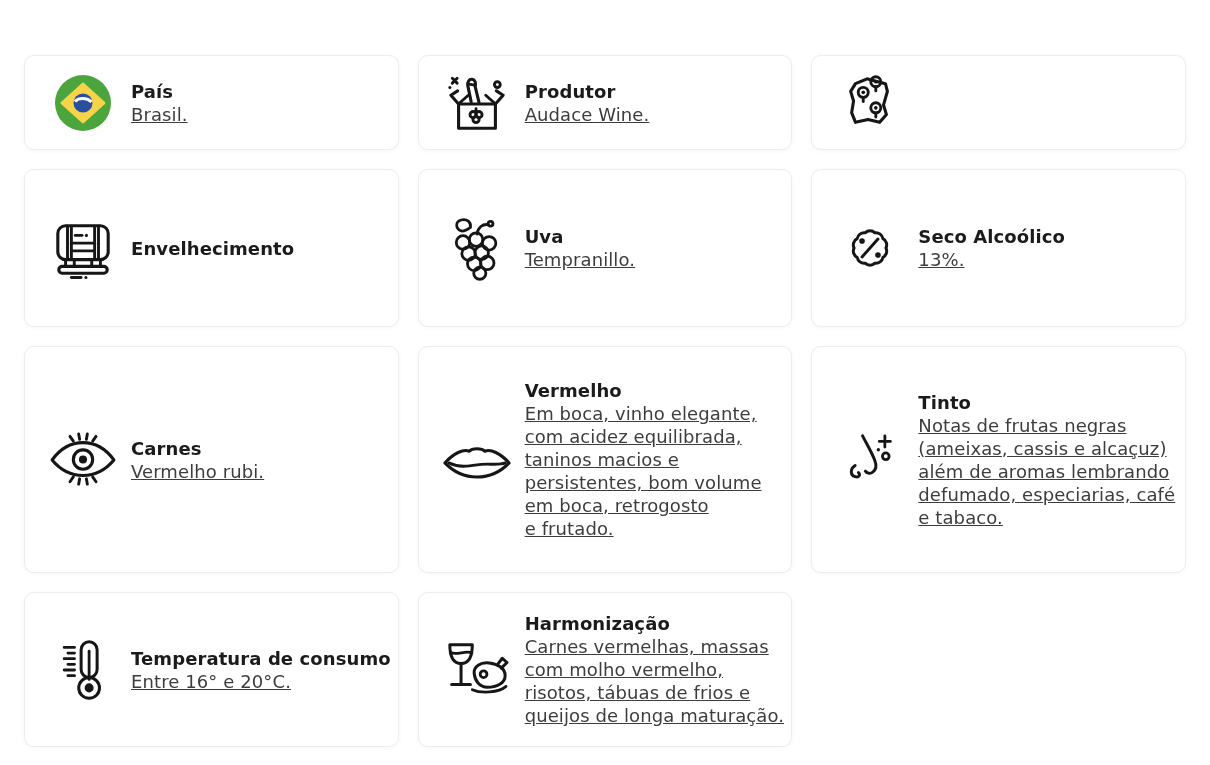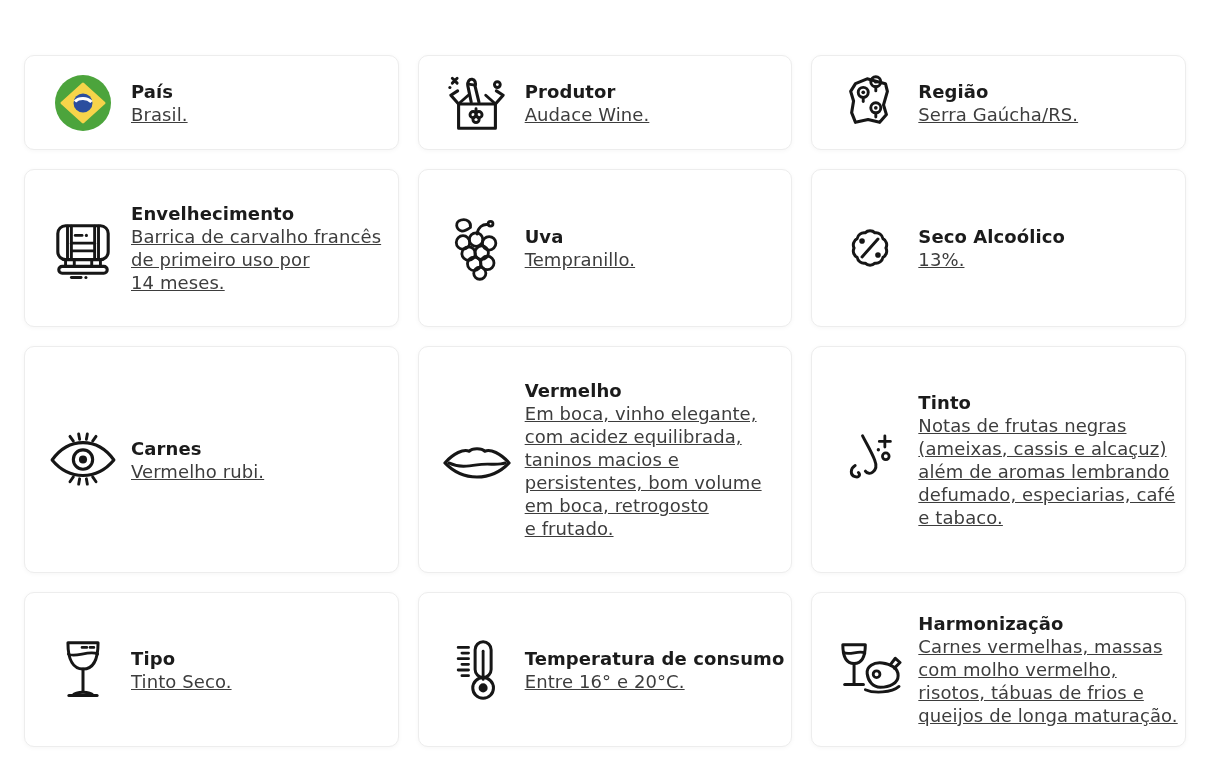--- a/index.html
+++ b/index.html
@@ -95,47 +95,40 @@
             <circle class="dot" cx="23" cy="21" r="1.9"></circle>
           <path class="ln2" d="M23,26.2 L23,30.5"></path>
           <circle class="ln2" cx="36" cy="10" r="5.2"></circle>
             <circle class="dot" cx="36" cy="10" r="1.9"></circle>
           <path class="ln2" d="M36,15.2 L36,19.5"></path>
           <circle class="ln2" cx="36" cy="37" r="5.2"></circle>
             <circle class="dot" cx="36" cy="37" r="1.9"></circle>
           <path class="ln2" d="M36,42.2 L36,46.5"></path>
         </svg>
       </div>
-      <div class="txt">
-        <div class="title">Região</div>
-        <div class="body">Serra Gaúcha/RS.</div>
-      </div>
     </div>
 
     <div class="card">
       <div class="icon-col">
         <svg width="62" height="64" viewBox="0 0 64 66">
           <rect class="ln" x="6" y="10" width="52" height="35" rx="8"></rect>
           <path class="ln2" d="M16,10.5 L16,44.5 M20,10.5 L20,44.5 M44,10.5 L44,44.5 M48,10.5 L48,44.5"></path>
           <path class="ln2" d="M24,20 L31,20"></path>
             <circle class="dot" cx="35.5" cy="20" r="1.6"></circle>
           <path class="ln2" d="M20,28 L44,28"></path>
           <path class="ln2" d="M20,36 L44,36"></path>
           <rect class="ln2" x="14" y="45" width="9" height="7"></rect>
           <rect class="ln2" x="41" y="45" width="9" height="7"></rect>
           <rect class="ln" x="7" y="52" width="50" height="7" rx="3.5"></rect>
           <path class="ln2" d="M20,63.5 L30,63.5"></path>
             <circle class="dot" cx="35" cy="63.5" r="1.6"></circle>
         </svg>
       </div>
       <div class="txt">
         <div class="title">Envelhecimento</div>
-        <div class="body">Barrica de carvalho francês
-de primeiro uso por
-14 meses.</div>
       </div>
     </div>
 
     <div class="card">
       <div class="icon-col">
         <svg width="56" height="66" viewBox="0 0 60 70">
           <path class="ln2" d="M14,17 C7,15 6,7 13,5 C19,3.5 24,7 23,13 C19,16 16,17 14,17 Z"></path>
           <path class="ln2" d="M30,20 C31,13 36,9 42,10"></path>
           <circle class="ln2" cx="44.5" cy="9" r="2.6"></circle>
           <circle class="ln2" cx="15" cy="29" r="7.2"></circle>
@@ -216,36 +209,20 @@
       <div class="txt">
         <div class="title">Tinto</div>
         <div class="body">Notas de frutas negras
 (ameixas, cassis e alcaçuz)
 além de aromas lembrando
 defumado, especiarias, café
 e tabaco.</div>
       </div>
     </div>
 
-    <div class="card">
-      <div class="icon-col">
-        <svg width="46" height="64" viewBox="0 0 48 68">
-          <path class="ln" d="M8,5 L40,5 C40,24 34,33 24,33 C14,33 8,24 8,5 Z"></path>
-          <path class="ln2" d="M8.5,17 C15,22 31,12 39.5,17"></path>
-          <path class="ln2" d="M23,10 L28,10 M31.5,10 L35.5,10"></path>
-          <path class="ln" d="M24,33 L24,57"></path>
-          <path class="ln2" d="M13,61 C17,56.5 31,56.5 35,61"></path>
-          <path class="ln" d="M9,61 L39,61"></path>
-        </svg>
-      </div>
-      <div class="txt">
-        <div class="title">Tipo</div>
-        <div class="body">Tinto Seco.</div>
-      </div>
-    </div>
 
     <div class="card">
       <div class="icon-col">
         <svg width="46" height="64" viewBox="0 0 48 68">
           <path class="ln2" d="M4,10 L15,10 M8,16 L15,16 M4,22 L15,22 M8,28 L15,28 M4,34 L15,34 M8,40 L15,40"></path>
           <rect class="ln" x="22" y="4" width="17" height="38" rx="8.5"></rect>
           <circle class="ln" cx="30.5" cy="53" r="11"></circle>
           <path class="ln2" d="M30.5,14 L30.5,44"></path>
           <circle class="dot" cx="30.5" cy="53" r="4.8"></circle>
         </svg>

